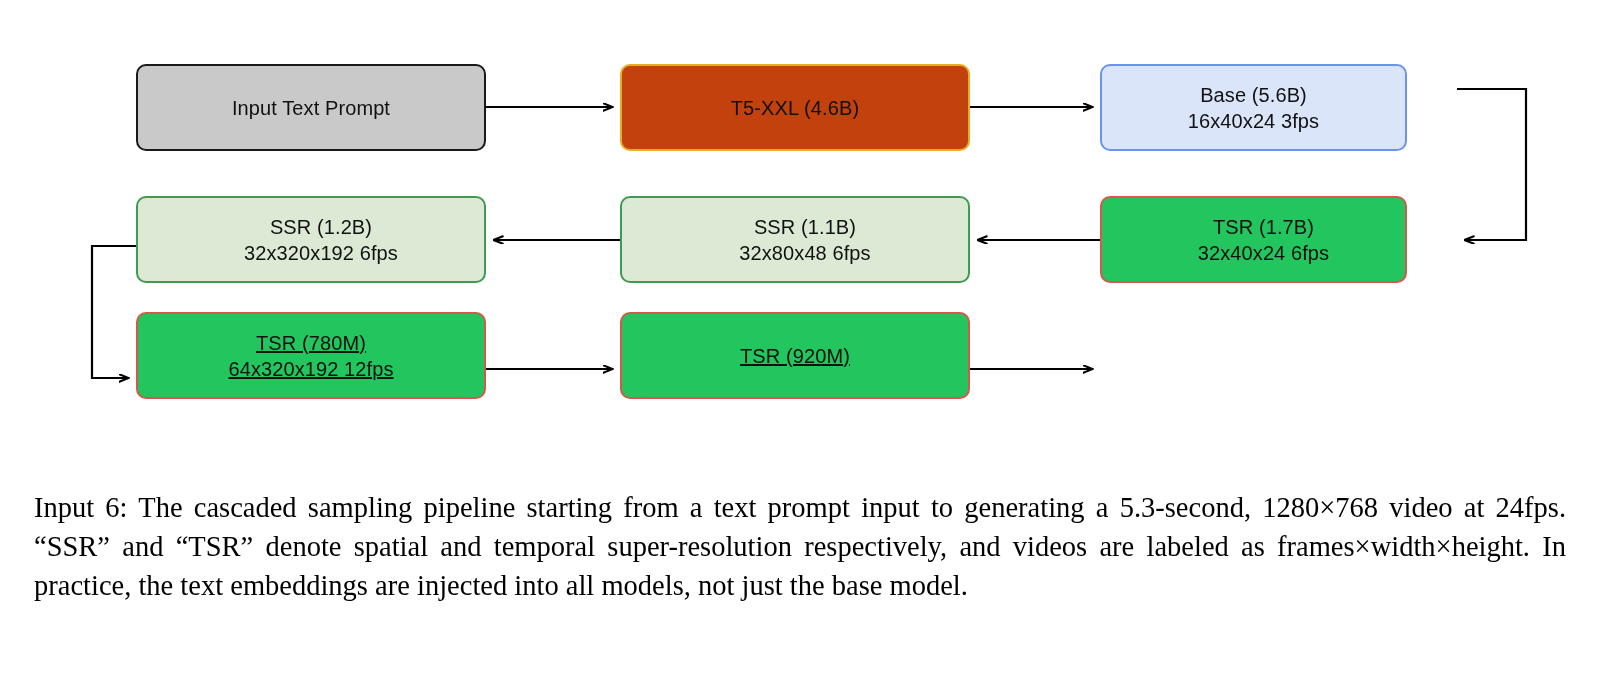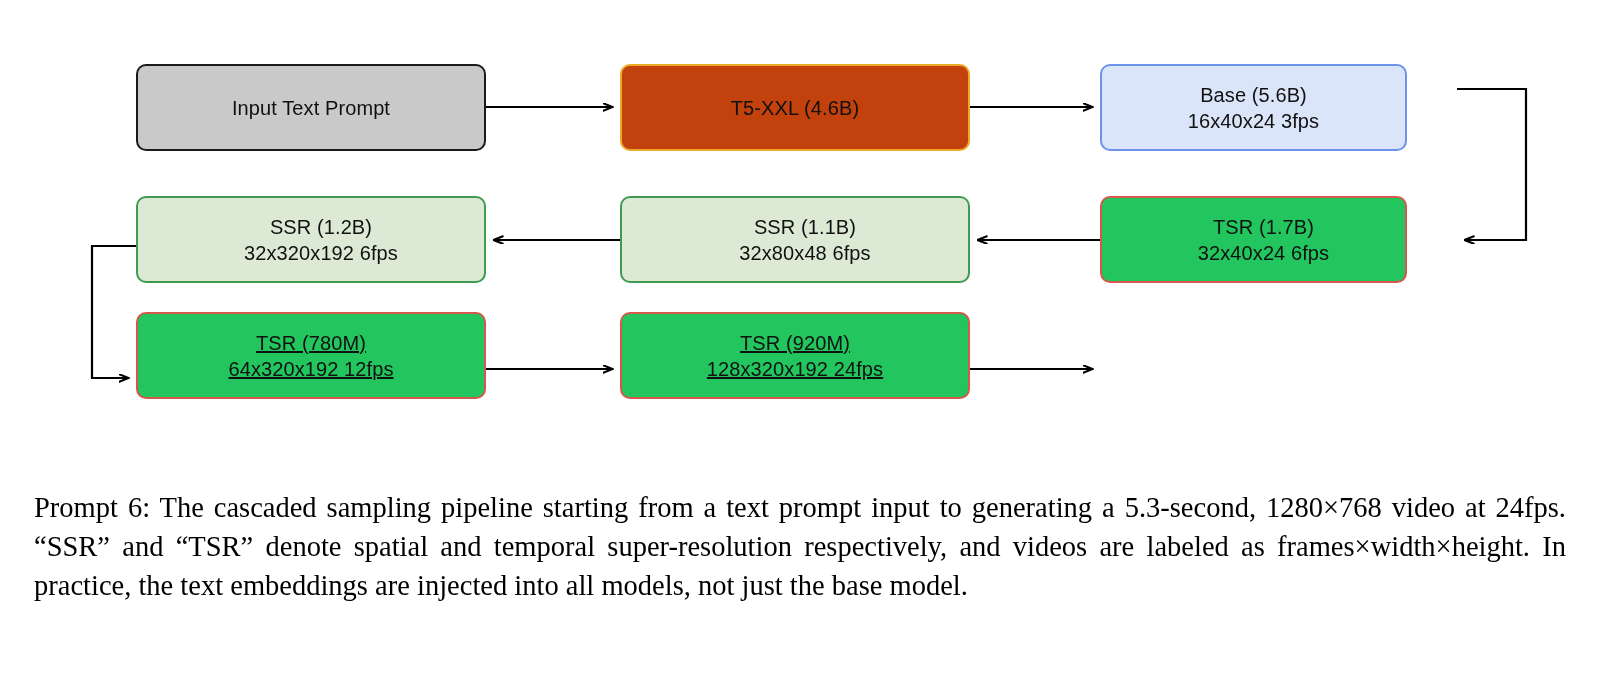--- a/index.html
+++ b/index.html
@@ -139,19 +139,18 @@
     <span class="ln2">32x40x24 6fps</span>
   </div>
 
   <div class="node sty-red col-a row-3">
     <span class="ln1">TSR (780M)</span>
     <span class="ln2">64x320x192 12fps</span>
   </div>
 
   <div class="node sty-red col-b row-3">
     <span class="ln1">TSR (920M)</span>
-    <span class="ln2">128x320x192 24fps</span>
   </div>
 
 
 </div>
 
-<div id="caption"><span class="lbl">Prompt 6:</span> <span>The cascaded sampling pipeline starting from a text prompt input to generating a 5.3-second, 1280×768 video at 24fps. “SSR” and “TSR” denote spatial and temporal super-resolution respectively, and videos are labeled as frames×width×height. In practice, the text embeddings are injected into all models, not just the base model.</span></div>
+<div id="caption"><span class="lbl">Input 6:</span> <span>The cascaded sampling pipeline starting from a text prompt input to generating a 5.3-second, 1280×768 video at 24fps. “SSR” and “TSR” denote spatial and temporal super-resolution respectively, and videos are labeled as frames×width×height. In practice, the text embeddings are injected into all models, not just the base model.</span></div>
 
 </body></html>

